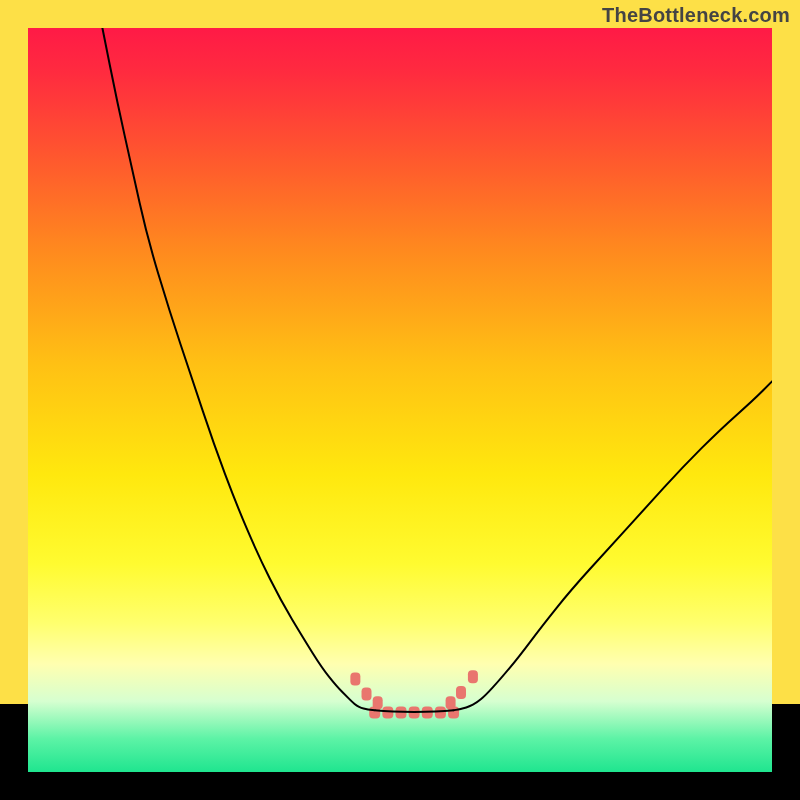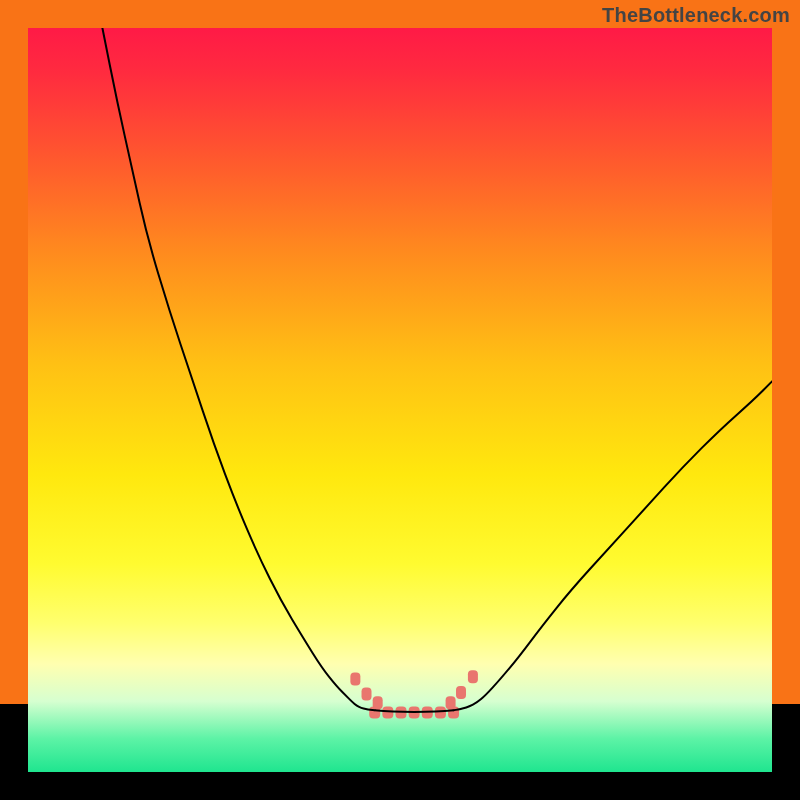--- a/index.html
+++ b/index.html
@@ -8,21 +8,21 @@
     width: 800px;
     height: 800px;
     overflow: hidden;
     background: #000;
     font-family: Arial, Helvetica, sans-serif;
   }
   .frame {
     position: absolute;
     top: 0; left: 0;
     width: 800px; height: 704px;
-    background: #f97316;
+    background: #fde047;
   }
   .plot {
     position: absolute;
     top: 28px;
     left: 28px;
     width: 744px;
     height: 744px;
     overflow: hidden;
   }
   .watermark {

